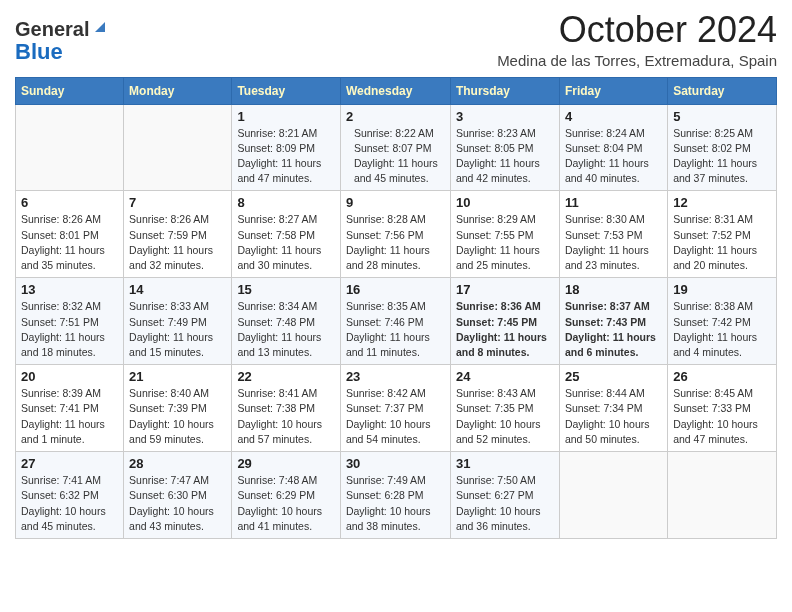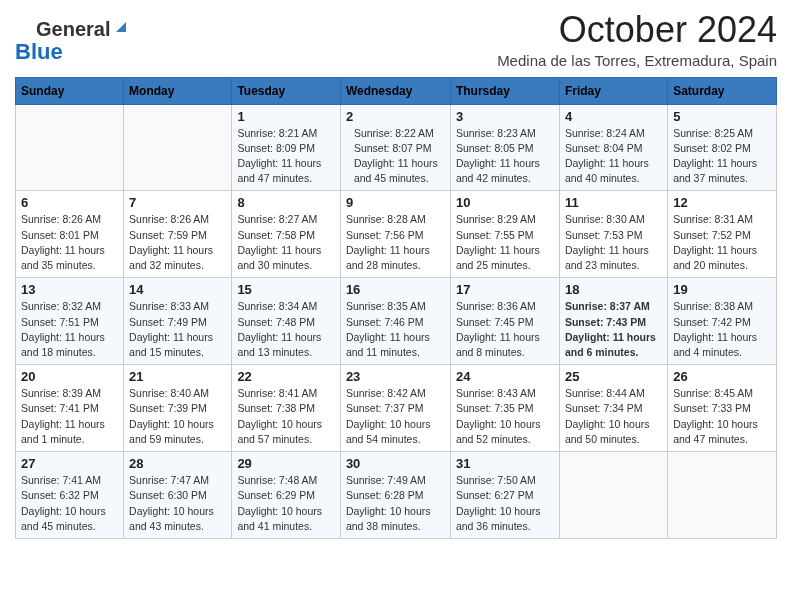--- a/index.html
+++ b/index.html
@@ -48,21 +48,21 @@
       margin-top: 2px;
     }
     .calendar-table {
       width: 100%;
       border-collapse: collapse;
       margin-top: 8px;
       font-size: 11px;
     }
     .calendar-table thead th {
       background-color: #3a7abf;
-      color: #000000;
+      color: #fef9c3;
       padding: 6px 5px;
       text-align: left;
       font-size: 12px;
       font-weight: bold;
       border: 1px solid #2d6aad;
     }
     .calendar-table tbody td {
       border: 1px solid #ccc;
       vertical-align: top;
       padding: 4px 5px;
@@ -91,21 +91,21 @@
     .empty-cell {
       background: #f9f9f9 !important;
     }
   </style>
 </head>
 <body>
 
 <div class="header-row">
   <div class="logo">
     <div>
-      <div style="display:flex;margin-left:21px;">
+      <div style="display:flex;">
         <span class="logo-text logo-general">General</span>
         <svg class="logo-icon" viewBox="0 0 18 18" xmlns="http://www.w3.org/2000/svg">
           <polygon points="4,14 14,14 14,4" fill="#3a7abf"></polygon>
         </svg>
       </div>
       <div>
         <span class="logo-text logo-blue" style="font-size:22px;margin-top:25px;">Blue</span>
       </div>
     </div>
   </div>
@@ -226,21 +226,21 @@
 Daylight: 11 hours and 13 minutes.</div>
         </td>
         <td>
           <span class="day-number">16</span>
           <div class="day-info" style="white-space: pre-line;">Sunrise: 8:35 AM
 Sunset: 7:46 PM
 Daylight: 11 hours and 11 minutes.</div>
         </td>
         <td>
           <span class="day-number">17</span>
-          <div class="day-info" style="white-space: pre-line;">Sunrise: 8:36 AM
+          <div class="day-info" style="white-space: pre-line; font-weight: bold;">Sunrise: 8:36 AM
 Sunset: 7:45 PM
 Daylight: 11 hours and 8 minutes.</div>
         </td>
         <td>
           <span class="day-number">18</span>
           <div class="day-info" style="white-space: pre-line; font-weight: bold;">Sunrise: 8:37 AM
 Sunset: 7:43 PM
 Daylight: 11 hours and 6 minutes.</div>
         </td>
         <td>

